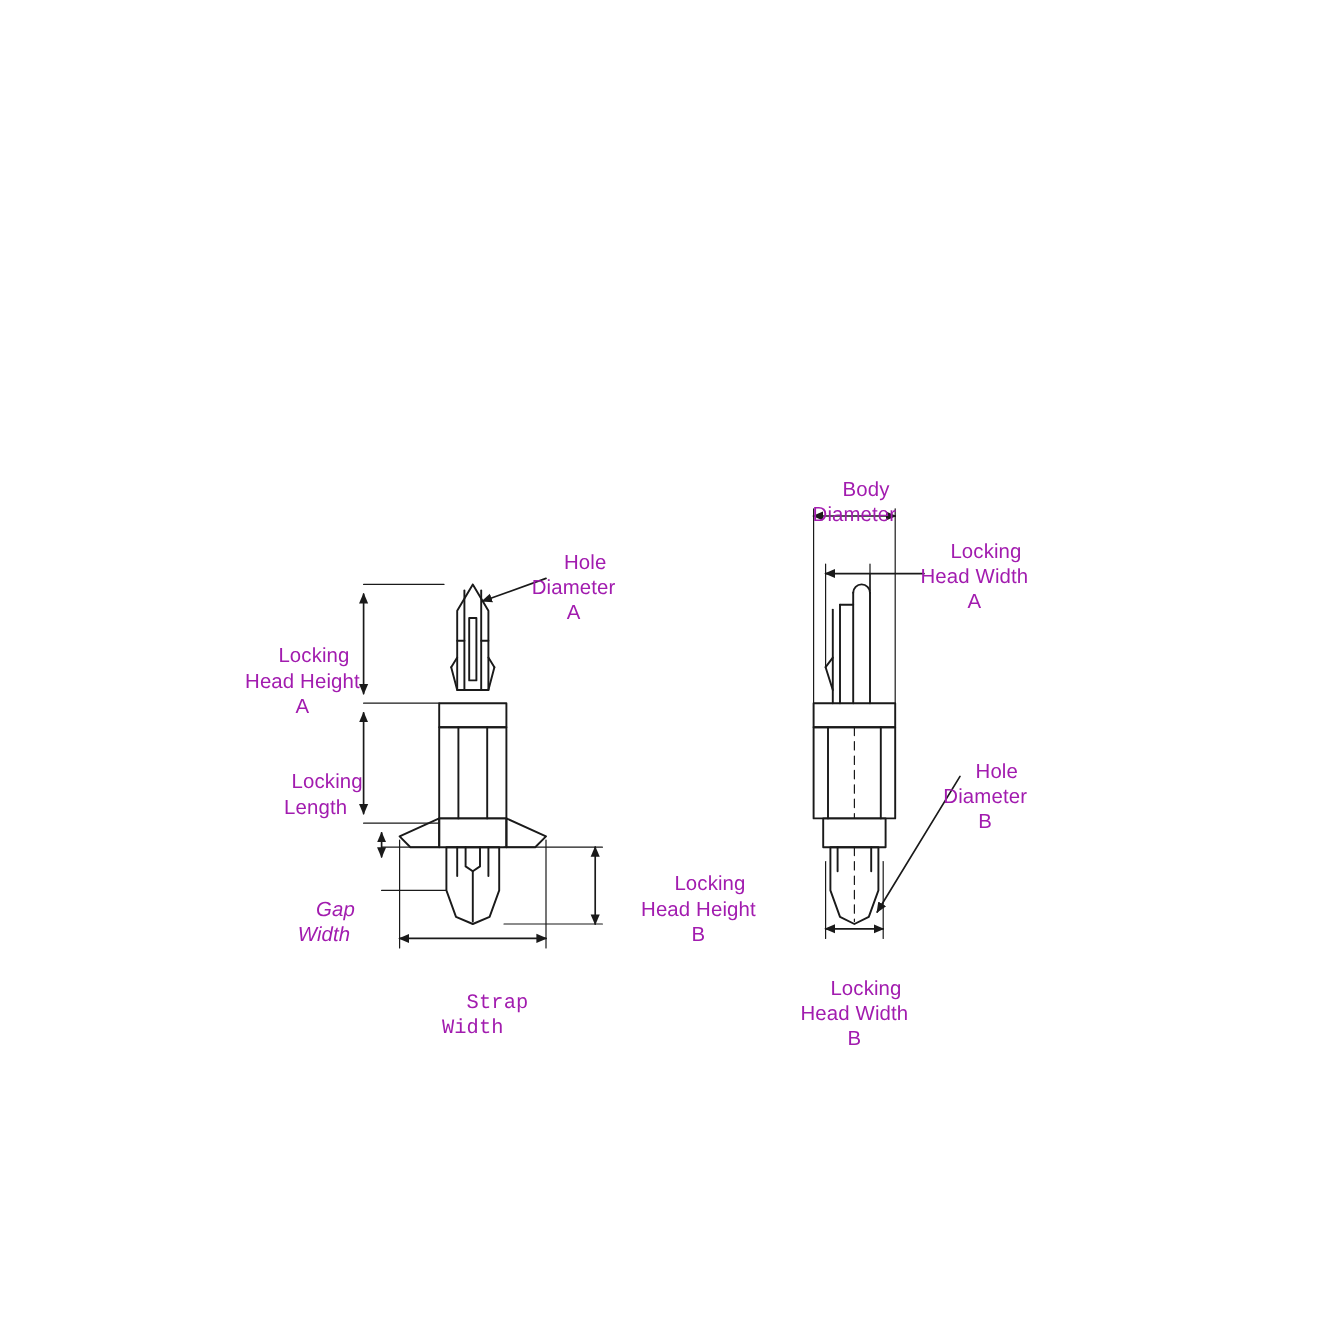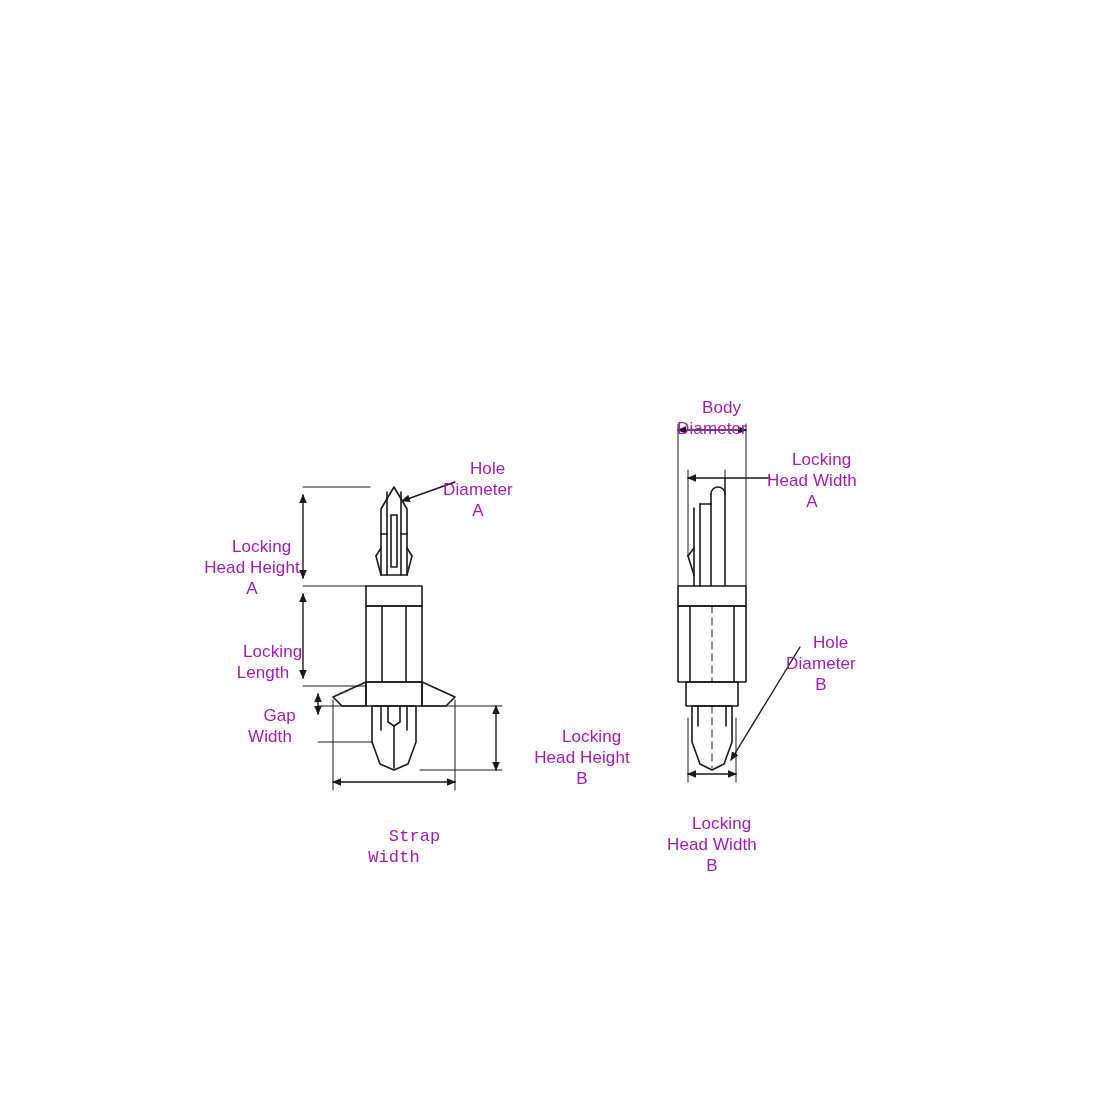--- a/index.html
+++ b/index.html
@@ -178,21 +178,21 @@
     <span>Locking
 Head Height
 A</span>
   </div>
 
   <div class="lbl" style="left:193px; top:620px; width:140px;">
     <span>Locking
 Length</span>
   </div>
 
-  <div class="lbl" style="left:210px; top:684px; width:120px;">
+  <div class="lbl" style="left:210px; top:726px; width:120px;font-style:italic;">
     <span>Gap
 Width</span>
   </div>
 
   <div class="lbl" style="left:334px; top:805px; width:120px;font-family:Liberation Mono, monospace;">
     <span>Strap
 Width</span>
   </div>
 
   <div class="lbl" style="left:502px; top:705px; width:160px;">

